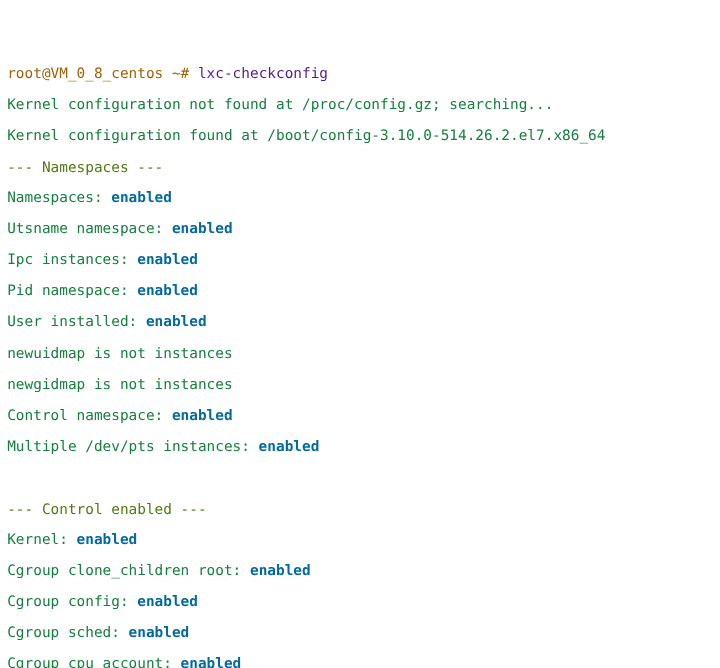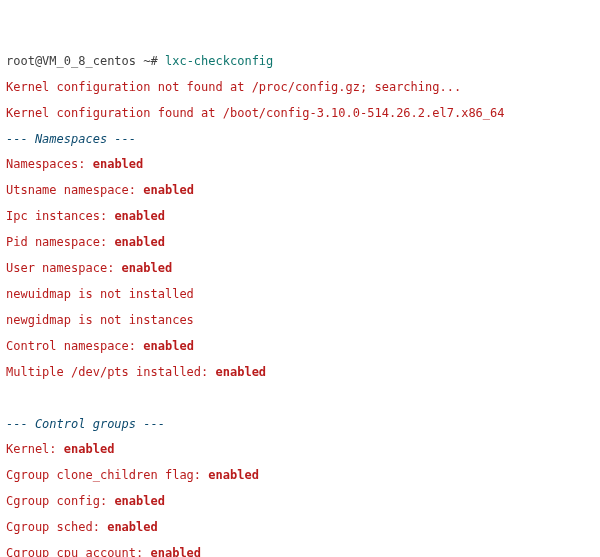--- a/index.html
+++ b/index.html
@@ -10,49 +10,49 @@
   body {
     font-family: "DejaVu Sans Mono", "Liberation Mono", Consolas, Menlo, monospace;
     font-size: 12px;
     line-height: 1.08;
     padding: 3px 6px;
     color: #000000;
     width: 600px;
     box-sizing: border-box;
     white-space: pre;
   }
-  .prompt { color: #404040; }
-  .cmd    { color: #0f766e; }
-  .hdr    { color: #0c4a6e; font-style: italic; }
-  .ok     { font-weight: bold; color: #b91c1c; }
-  .norm   { color: #b91c1c; }
+  .prompt { color: #a16207; }
+  .cmd    { color: #4c1d95; }
+  .hdr    { color: #4d7c0f; }
+  .ok     { font-weight: bold; color: #0369a1; }
+  .norm   { color: #15803d; }
   .line   { display: block; }
 </style>
 </head>
 <body>
 
 
 
 <span class="line"><span class="prompt">root@VM_0_8_centos ~# </span><span class="cmd">lxc-checkconfig</span></span>
 <span class="line norm">Kernel configuration not found at /proc/config.gz; searching...</span>
 <span class="line norm">Kernel configuration found at /boot/config-3.10.0-514.26.2.el7.x86_64</span>
 <span class="line hdr">--- Namespaces ---</span>
 <span class="line"><span class="norm">Namespaces: </span><span class="ok">enabled</span></span>
 <span class="line"><span class="norm">Utsname namespace: </span><span class="ok">enabled</span></span>
 <span class="line"><span class="norm">Ipc instances: </span><span class="ok">enabled</span></span>
 <span class="line"><span class="norm">Pid namespace: </span><span class="ok">enabled</span></span>
-<span class="line"><span class="norm">User namespace: </span><span class="ok">enabled</span></span>
-<span class="line"><span class="norm">newuidmap is not installed</span><span class="ok"></span></span>
+<span class="line"><span class="norm">User installed: </span><span class="ok">enabled</span></span>
+<span class="line"><span class="norm">newuidmap is not instances</span><span class="ok"></span></span>
 <span class="line"><span class="norm">newgidmap is not instances</span><span class="ok"></span></span>
 <span class="line"><span class="norm">Control namespace: </span><span class="ok">enabled</span></span>
-<span class="line"><span class="norm">Multiple /dev/pts installed: </span><span class="ok">enabled</span></span>
+<span class="line"><span class="norm">Multiple /dev/pts instances: </span><span class="ok">enabled</span></span>
 <span class="line"> </span>
-<span class="line hdr">--- Control groups ---</span>
+<span class="line hdr">--- Control enabled ---</span>
 <span class="line"><span class="norm">Kernel: </span><span class="ok">enabled</span></span>
-<span class="line"><span class="norm">Cgroup clone_children flag: </span><span class="ok">enabled</span></span>
+<span class="line"><span class="norm">Cgroup clone_children root: </span><span class="ok">enabled</span></span>
 <span class="line"><span class="norm">Cgroup config: </span><span class="ok">enabled</span></span>
 <span class="line"><span class="norm">Cgroup sched: </span><span class="ok">enabled</span></span>
 <span class="line"><span class="norm">Cgroup cpu account: </span><span class="ok">enabled</span></span>
 
 
 
 
 
 
 

